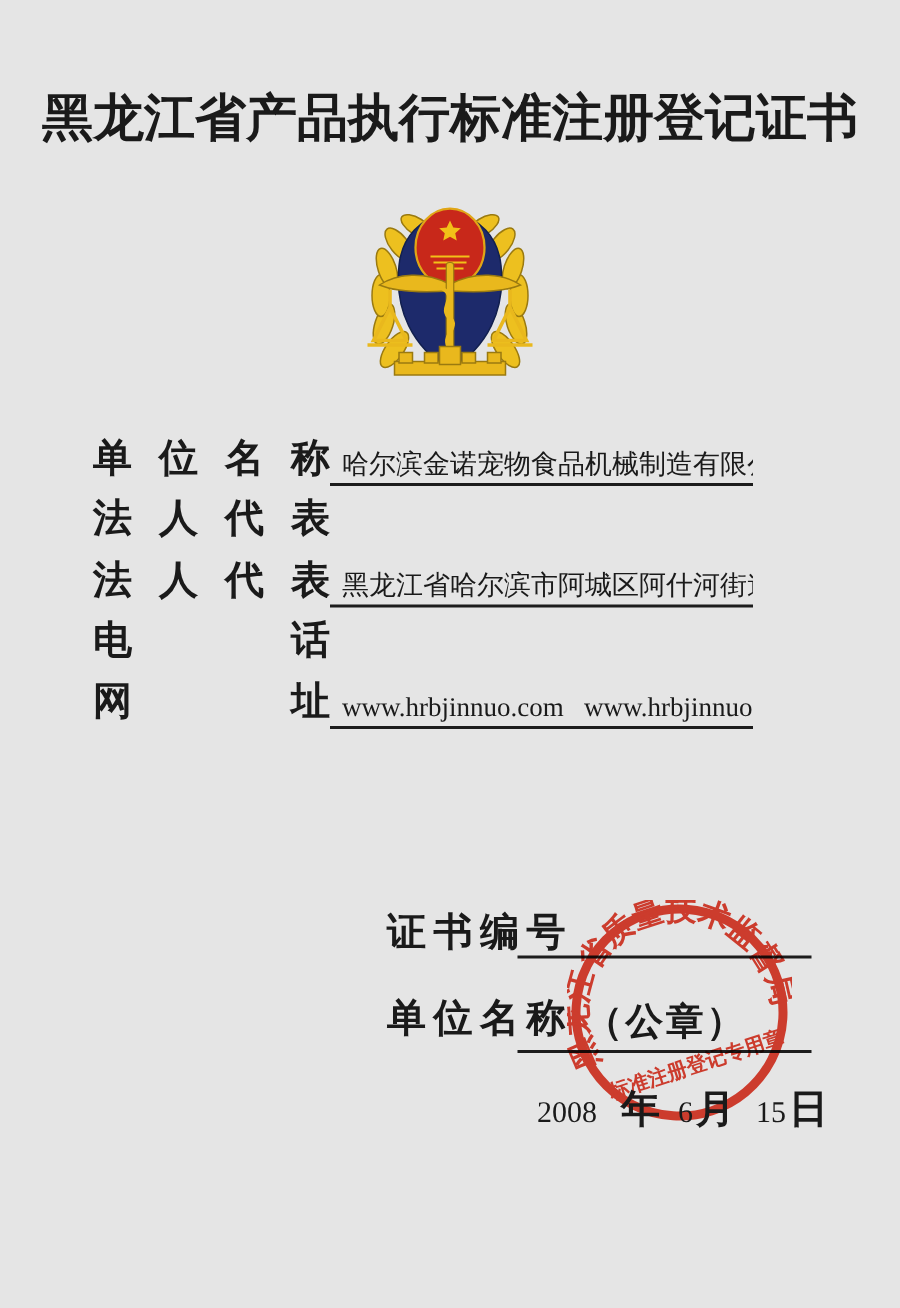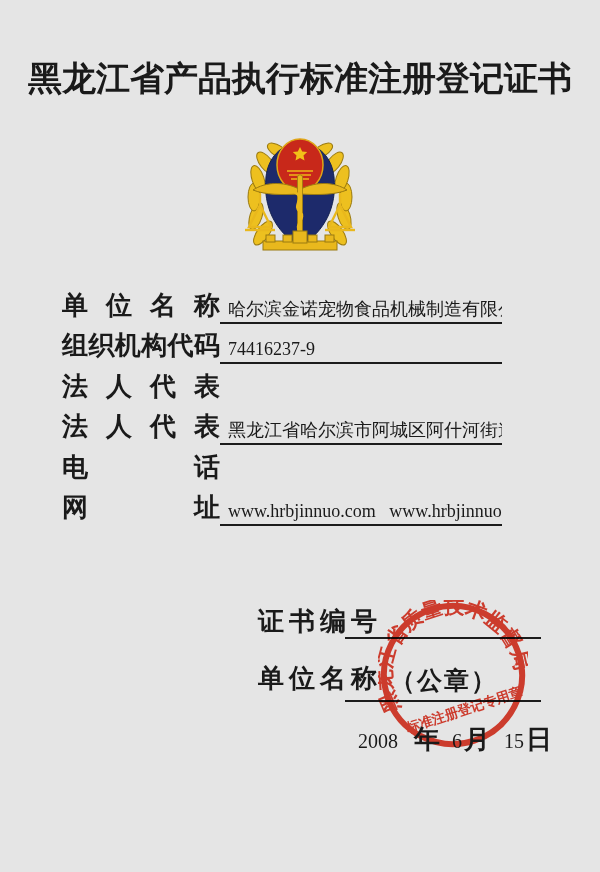--- a/index.html
+++ b/index.html
@@ -126,24 +126,20 @@
       <rect x="60" y="96" width="14" height="12"></rect>
     </g>
   </svg>
 
   <div class="form">
     <div class="frow">
       <div class="flabel">单位名称</div>
       <div class="fvalue">哈尔滨金诺宠物食品机械制造有限公司</div>
     </div>
     <div class="frow">
-      <div class="flabel">组织机构代码</div>
-      <div class="fvalue">74416237-9</div>
-    </div>
-    <div class="frow">
       <div class="flabel">法人代表</div>
     </div>
     <div class="frow">
       <div class="flabel">法人代表</div>
       <div class="fvalue">黑龙江省哈尔滨市阿城区阿什河街道白城村</div>
     </div>
     <div class="frow">
       <div class="flabel">电话</div>
     </div>
     <div class="frow">

